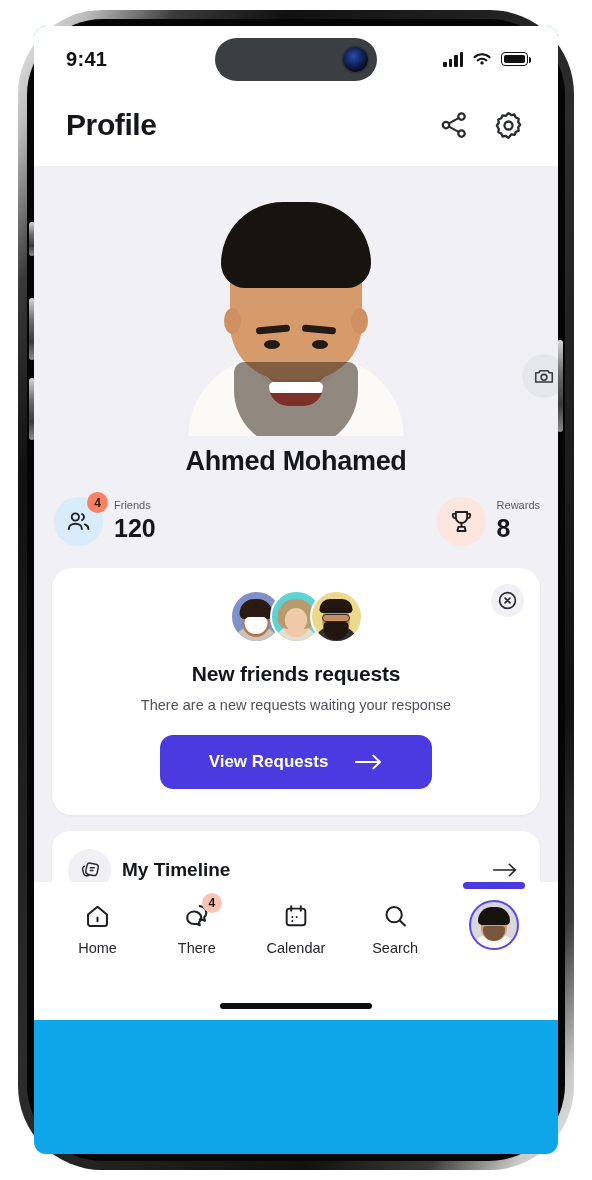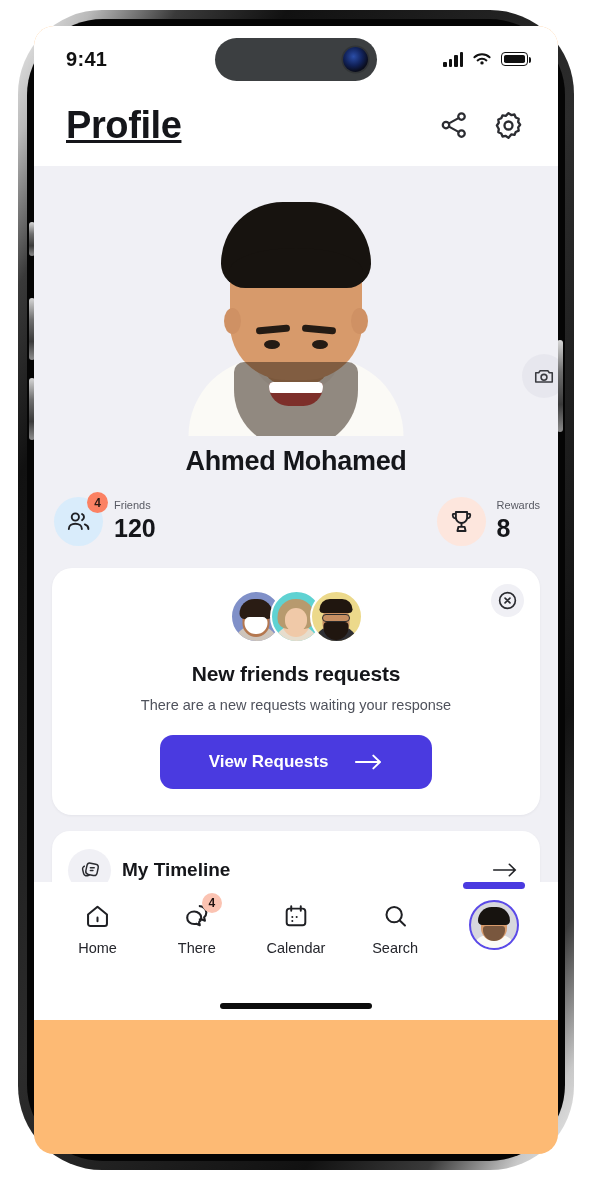--- a/index.html
+++ b/index.html
@@ -21,22 +21,22 @@
   }
   #phone-frame-inner{
     width:100%; height:100%;
     border-radius:76px;
     background:#050505;
     padding:7px;
   }
   #screen{
     position:relative;
     width:100%; height:100%;
-    border-radius:20px;
-    background:#fdba74;
+    border-radius:12px;
+    background:#0ea5e9;
     overflow:hidden;
   }
   .side-btn{
     position:absolute; background:linear-gradient(180deg,#d7d7d7,#6e6e6e 35%,#3a3a3a 70%,#8d8d8d);
     border-radius:3px;
   }
   #btn-silent{ left:11px; top:212px; width:6px; height:34px; }
   #btn-volup { left:11px; top:288px; width:6px; height:62px; }
   #btn-voldn { left:11px; top:368px; width:6px; height:62px; }
   #btn-power { right:11px; top:330px; width:6px; height:92px; }
@@ -76,21 +76,21 @@
   }
   #battery::after{content:"";position:absolute;right:-4px;top:4px;width:2.4px;height:6px;background:#111;border-radius:0 2px 2px 0;}
   #battery-fill{ width:100%;height:100%;background:#111;border-radius:1.8px; }
 
   
   #app-header{
     background:#fff; height:82px;
     display:flex; align-items:center; justify-content:space-between;
     padding:0 34px 0 32px;
   }
-  #page-title{ font-size:38px; font-weight:800; color:#15161a; letter-spacing:-.4px;text-decoration:underline; }
+  #page-title{ font-size:30px; font-weight:800; color:#15161a; letter-spacing:-.4px; }
   #header-actions{ display:flex; align-items:center; gap:22px; }
   .hdr-icon{ width:32px;height:32px;display:flex;align-items:center;justify-content:center;cursor:pointer; }
 
   
   #app-body{
     background:#f0f0f5;
     height:854px;
     position:relative;
   }
 

